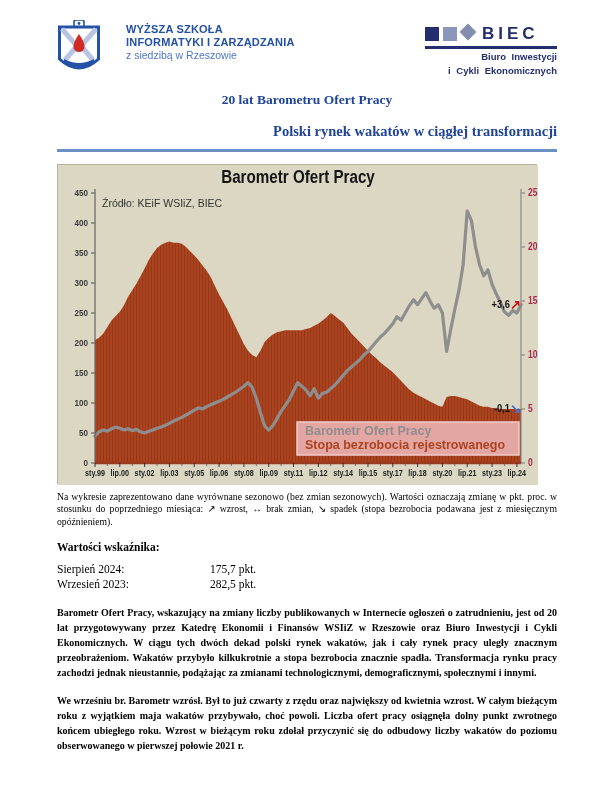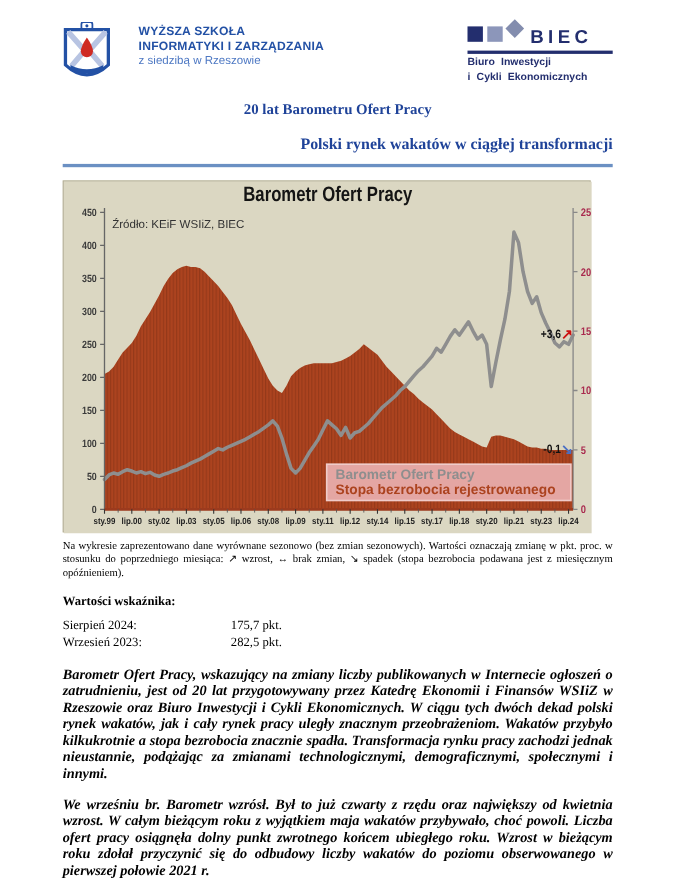--- a/index.html
+++ b/index.html
@@ -9,44 +9,44 @@
   }
   .page{padding:20px 57px 0 57px;}
 
   
   .hdr{display:flex;justify-content:space-between;align-items:flex-start;height:56px;}
   .uni{display:flex;gap:25px;align-items:flex-start;}
   .uni-text{padding-top:3px;font-family:"Liberation Sans",sans-serif;}
   .uni-l1,.uni-l2{font-weight:bold;font-size:11px;line-height:13px;color:#2351a5;letter-spacing:.2px;}
   .uni-l3{font-size:10.5px;line-height:13px;color:#4d78c3;}
   .biec{width:132px;font-family:"Liberation Sans",sans-serif;padding-top:4px;}
-  .biec-top{display:flex;align-items:flex-start;gap:2px;}
+  .biec-top{display:flex;align-items:center;gap:2px;}
   .sq{width:14px;height:14px;display:inline-block;}
   .sq1{background:#232e6e;}
   .sq2{background:#8c96ba;margin-left:2px;}
   .sq3{background:#838dae;width:12px;height:12px;transform:rotate(45deg);margin-left:3px;margin-top:-4px;}
   .biec-word{font-weight:bold;font-size:17px;color:#232e6e;letter-spacing:4px;margin-left:6px;}
   .biec-rule{height:2.5px;background:#232e6e;margin-top:2px;}
-  .biec-sub{font-weight:bold;font-size:9.5px;line-height:12px;color:#232e6e;text-align:left;word-spacing:3px;margin-top:2px;}
+  .biec-sub{font-weight:bold;font-size:9.5px;line-height:12px;color:#232e6e;text-align:right;word-spacing:3px;margin-top:2px;}
 
   .authors{margin-top:10px;font-size:11.5px;}
 
   .title{margin-top:16px;text-align:center;font-weight:bold;font-size:13.5px;color:#1f4399;}
   .subtitle{margin-top:15px;text-align:right;font-weight:bold;font-size:14.5px;color:#1f4399;}
   .rule{margin-top:9px;height:2.5px;background:#6b90c3;}
 
   
   .chartbox{margin-top:12px;width:480px;height:320px;background:#dbd7c2;border:1px solid #b7b29b;box-sizing:border-box;}
 
   .cap{margin-top:7px;font-size:9.7px;line-height:12.6px;text-align:justify;}
   .vals-h{margin-top:13px;font-weight:bold;font-size:11.5px;}
   .vals{margin-top:9px;font-size:11.5px;}
   .vrow{line-height:15px;}
   .vrow .vl{display:inline-block;width:150px;}
-  .para{margin:13px 0 0 0;font-weight:bold;font-size:13px;line-height:15px;text-align:justify;font-style:italic;}
+  .para{margin:13px 0 0 0;font-weight:bold;font-size:10px;line-height:15px;text-align:justify;}
 </style>
 </head>
 <body>
 
 <div class="page">
 
   <div class="hdr">
     <div class="uni">
       <svg width="44" height="52" viewBox="0 0 44 52">
         <rect x="17" y="0" width="10" height="7" rx="2" fill="#fff" stroke="#2351a5" stroke-width="1.6"></rect>

